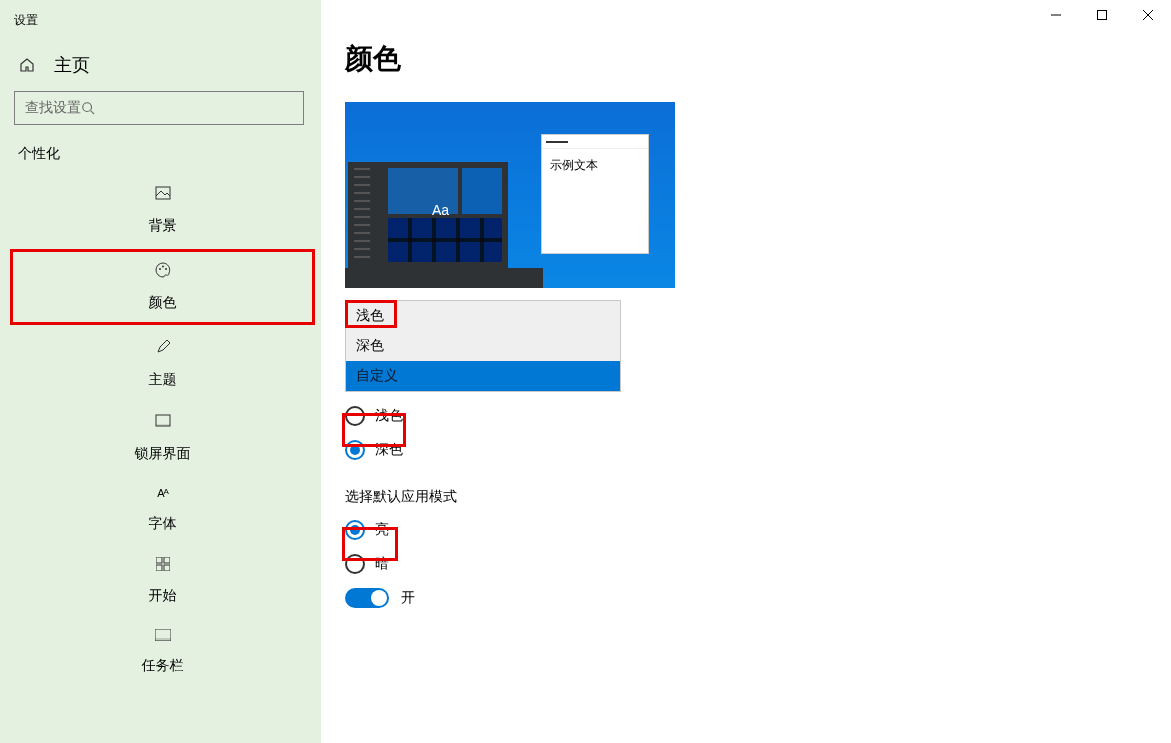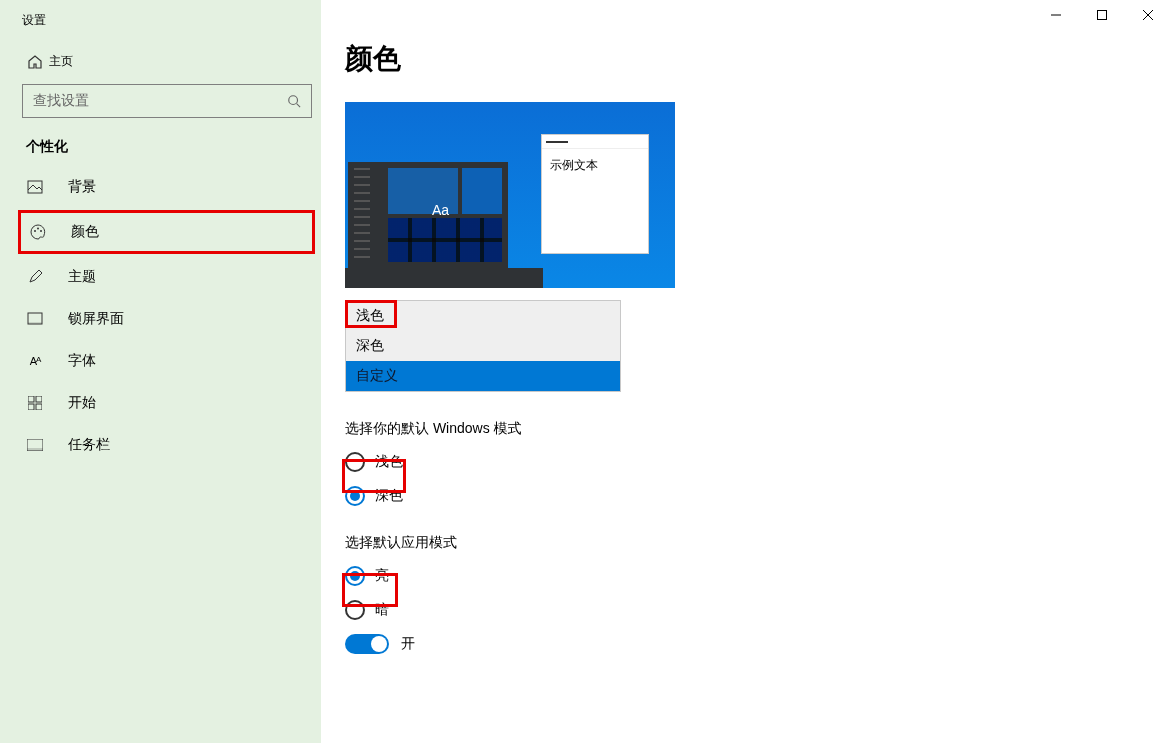--- a/index.html
+++ b/index.html
@@ -1,26 +1,26 @@
 <!DOCTYPE html>
 <html><head>
 <meta charset="utf-8">
 <style>
   * { box-sizing: border-box; margin: 0; padding: 0; font-family: "Microsoft YaHei", "Segoe UI", sans-serif; }
   body { width: 1171px; height: 743px; background: #ffffff; overflow: hidden; position: relative; display: flex; }
-  .sidebar { width: 321px; height: 100%; background: #e4f1e1; padding: 8px 0 0 12px; position: relative; }
+  .sidebar { width: 321px; height: 100%; background: #e4f1e1; padding: 8px 0 0 4px; position: relative; }
   .win-title { font-size: 12px; padding: 4px 10px; }
   .win-controls { position: absolute; top: 0; right: 0; display: flex; }
   .win-btn { width: 46px; height: 30px; display: flex; align-items: center; justify-content: center; font-size: 12px; }
-  .home-row { display: flex; align-items: center; gap: 5px; padding: 20px 14px 14px 14px; font-size: 12px; }
+  .home-row { display: flex; align-items: center; gap: 18px; padding: 20px 14px 14px 14px; font-size: 18px; }
   .search-wrap { margin: 0 10px; }
-  .search-box { width: 290px; height: 34px; border: 1px solid #7f7f7f; background: transparent; display:flex; align-items:center; justify-content:space-between; padding: 0 10px; }
+  .search-box { width: 290px; height: 34px; border: 1px solid #7f7f7f; background: transparent; display:flex; align-items:center; padding: 0 10px; }
   .search-box span:first-child { color:#666; font-size:14px; }
-  .cat-title { font-size: 14px; font-weight: 700; padding: 20px 14px 10px 14px; }
-  .nav-item { display: flex; align-items:center; gap: 24px; padding: 12px 14px; font-size:14px; }
+  .cat-title { font-size: 14px; font-weight: 400; padding: 20px 14px 10px 14px; }
+  .nav-item { display: flex; align-items:center; gap: 16px; padding: 12px 14px; font-size:14px;flex-direction:column; }
   .nav-icon { width: 18px; display:inline-flex; justify-content:center; }
   .highlight-box { border: 3px solid #e60000; }
   .content { flex:1; position:relative; padding: 0 0 0 24px; }
   .page-title { font-size: 28px; font-weight: 600; padding: 40px 0 24px 0; }
   .preview-wrapper { position:relative; width:330px; }
   .preview { width: 330px; height: 186px; background: linear-gradient(180deg,#0b6ed6,#0a87e6); position:relative; overflow:hidden; }
   .preview-taskbar { position:absolute; left:0; bottom:0; width:60%; height:20px; background:#2f3235; }
   .preview-start { position:absolute; left:3px; bottom:20px; width:160px; height:106px; background:#2f3235; }
   .preview-start::before { content:""; position:absolute; left:6px; top:6px; width:16px; height:94px; background:repeating-linear-gradient(#555,#555 2px,transparent 2px,transparent 8px); }
   .preview-tile-a { position:absolute; left:40px; top:6px; width:70px; height:46px; background:#175fa6; }
@@ -186,21 +186,20 @@
 
     <div class="dropdown">
       <div class="dd-opt">浅色</div>
       <div class="dd-opt">深色</div>
       <div class="dd-opt dd-sel">自定义</div>
     </div>
 
     <div class="hl-abs" style="left:0; top:198px; width:52px; height:28px;"></div>
   </div>
 
-  <div class="section-label">选择你的默认 Windows 模式</div>
   <div style="position:relative;">
     <div class="radio-row">
       <span class="radio"></span>
       <span>浅色</span>
     </div>
     <div class="hl-abs" style="left:-3px; top:7px; width:64px; height:34px;"></div>
     <div class="radio-row">
       <span class="radio sel"></span>
       <span>深色</span>
     </div>

